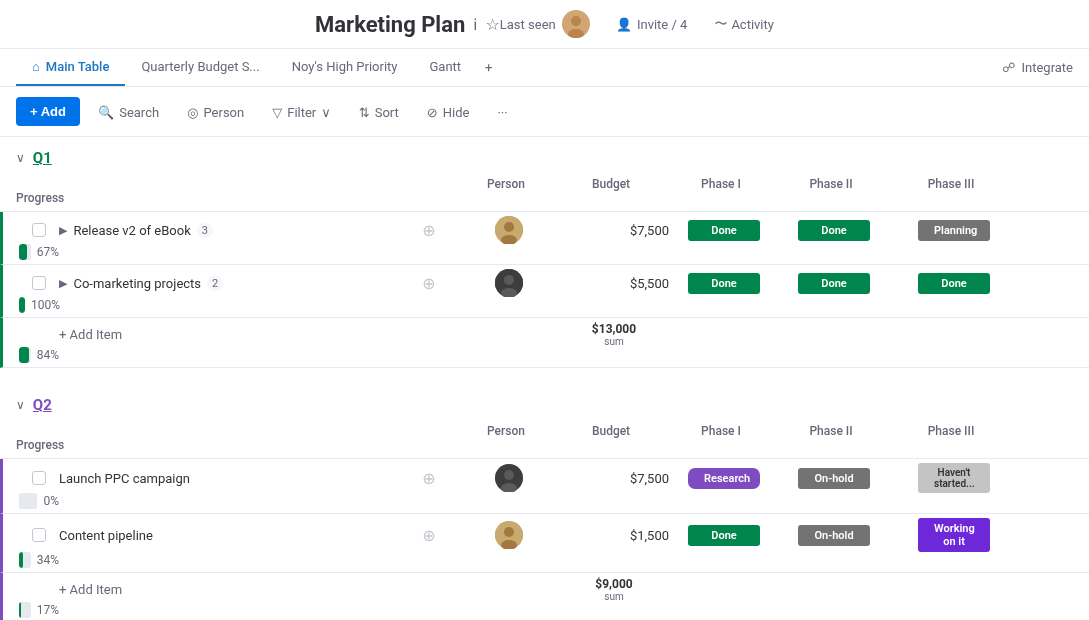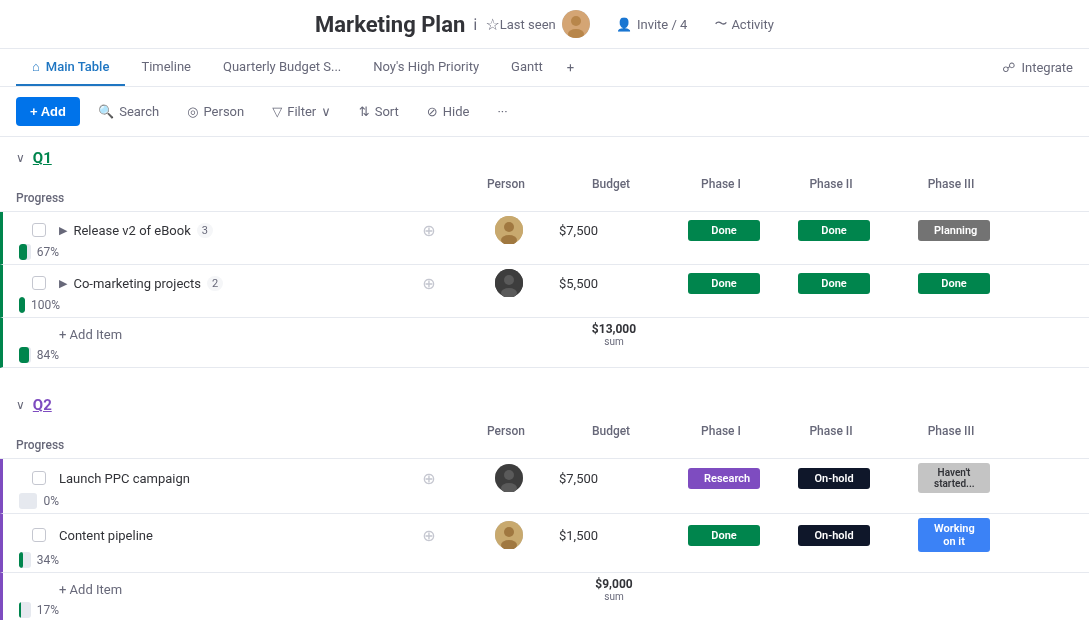--- a/index.html
+++ b/index.html
@@ -17,21 +17,21 @@
     .activity-btn { display: flex; align-items: center; gap: 4px; font-size: 13px; color: #676879; cursor: pointer; }
 
     
     .tabs { display: flex; align-items: center; border-bottom: 1px solid #e6e9ef; padding: 0 16px; gap: 0; }
     .tab { display: flex; align-items: center; gap: 6px; padding: 10px 16px; font-size: 13px; color: #676879; cursor: pointer; border-bottom: 2px solid transparent; white-space: nowrap; }
     .tab.active { color: #1f76c2; border-bottom: 2px solid #1f76c2; font-weight: 500; }
     .tab-add { color: #676879; padding: 10px 8px; cursor: pointer; }
     .tabs-right { margin-left: auto; display: flex; align-items: center; gap: 6px; color: #676879; font-size: 13px; cursor: pointer; }
 
     
-    .toolbar { display: flex; align-items: center; gap: 8px; padding: 10px 16px; border-bottom: 1px solid #e6e9ef; }
+    .toolbar { display: flex; align-items: flex-end; gap: 8px; padding: 10px 16px; border-bottom: 1px solid #e6e9ef; }
     .add-btn { background: #0073ea; color: white; border: none; border-radius: 4px; padding: 7px 14px; font-size: 13px; font-weight: 600; cursor: pointer; display: flex; align-items: center; gap: 4px; }
     .toolbar-btn { display: flex; align-items: center; gap: 5px; padding: 6px 10px; border-radius: 4px; color: #676879; cursor: pointer; font-size: 13px; }
 
     
     .content { overflow-y: auto; height: calc(620px - 135px); }
     .section { margin-bottom: 0; }
     .section-header { display: flex; align-items: center; gap: 8px; padding: 12px 16px 4px 16px; }
     .section-toggle { color: #676879; cursor: pointer; font-size: 12px; }
     .section-title { font-size: 15px; font-weight: 700; text-decoration: underline; }
     .section-title.q1 { color: #00854d; }
@@ -49,29 +49,29 @@
     .section-left-bar-purple { border-left: 3px solid #7e4cc0; }
 
     .row-check { display: flex; align-items: center; justify-content: center; }
     .checkbox { width: 14px; height: 14px; border: 1px solid #c5c7d0; border-radius: 3px; cursor: pointer; }
     .row-name { display: flex; align-items: center; gap: 6px; font-size: 13px; }
     .row-expand { color: #676879; cursor: pointer; font-size: 11px; }
     .sub-count { font-size: 11px; color: #676879; background: #f5f6f8; padding: 1px 5px; border-radius: 10px; }
     .row-add-btn { display: flex; align-items: center; justify-content: center; color: #c5c7d0; cursor: pointer; font-size: 16px; }
     .person-cell { display: flex; align-items: center; justify-content: center; }
     .person-avatar { width: 28px; height: 28px; border-radius: 50%; background: #c4c4c4; display: flex; align-items: center; justify-content: center; font-size: 10px; color: white; font-weight: 600; }
-    .budget-cell { text-align: left; font-size: 13px; }
+    .budget-cell { text-align: right; font-size: 13px; }
     .status-cell { display: flex; align-items: center; justify-content: center; }
     .status-badge { border-radius: 3px; padding: 4px 16px; font-size: 11px; font-weight: 600; color: white; text-align: center; width: 72px; cursor: pointer; }
     .status-done { background: #00854d; }
     .status-planning { background: #737373; }
-    .status-research { background: #7e4cc0; }
-    .status-onhold { background: #0f172a; color: white; }
+    .status-research { background: #7e4cc0; border-radius: 7px; }
+    .status-onhold { background: #737373; color: white; }
     .status-notstarted { background: #c4c4c4; }
-    .status-workon { background: #3b82f6; color: white; }
+    .status-workon { background: #6d28d9; color: white; }
 
     .progress-cell { display: flex; align-items: center; gap: 6px; justify-content: center; }
     .progress-bar-container { width: 80px; height: 16px; background: #e6e9ef; border-radius: 3px; overflow: hidden; }
     .progress-bar-fill { height: 100%; background: #00854d; border-radius: 3px; }
     .progress-pct { font-size: 12px; color: #676879; width: 28px; text-align: right; }
     .sum-cell { text-align: center; font-size: 12px; }
     .sum-value { font-weight: 700; color: #323338; }
     .sum-label { color: #676879; font-size: 10px; }
     .add-item-text { font-size: 13px; color: #676879; cursor: pointer; }
   </style>
@@ -105,23 +105,20 @@
     </div>
   </div>
 </div>
 
 <div class="tabs">
   <div class="tab active">
     <span>⌂</span>
     <span>Main Table</span>
   </div>
   <div class="tab">
-    <span>Timeline</span>
-  </div>
-  <div class="tab">
     <span>Quarterly Budget S...</span>
   </div>
   <div class="tab">
     <span>Noy's High Priority</span>
   </div>
   <div class="tab">
     <span>Gantt</span>
   </div>
   <div class="tab-add">+</div>
   <div class="tabs-right">

